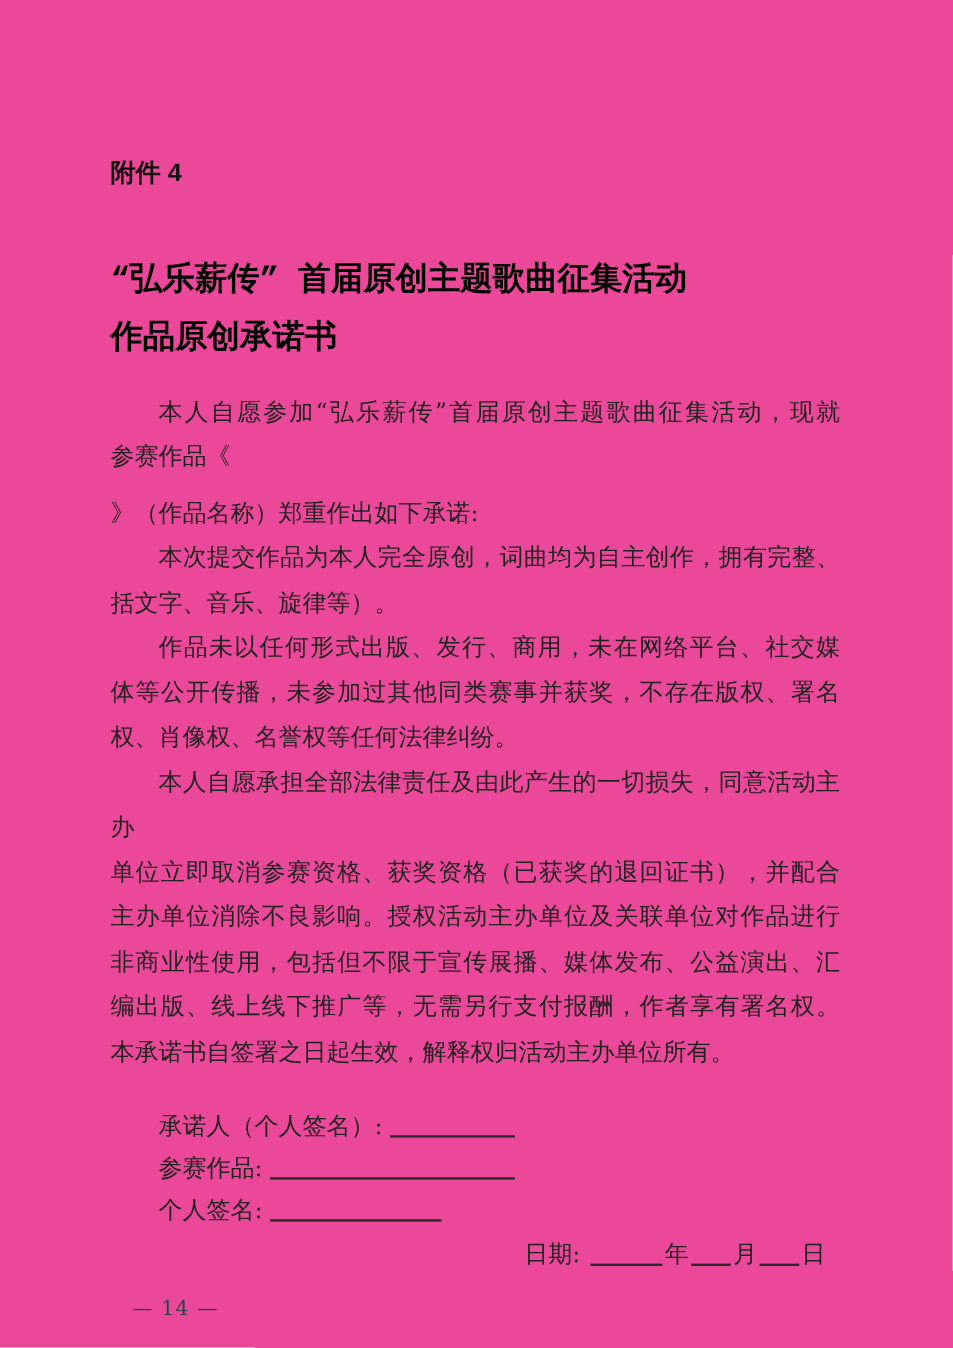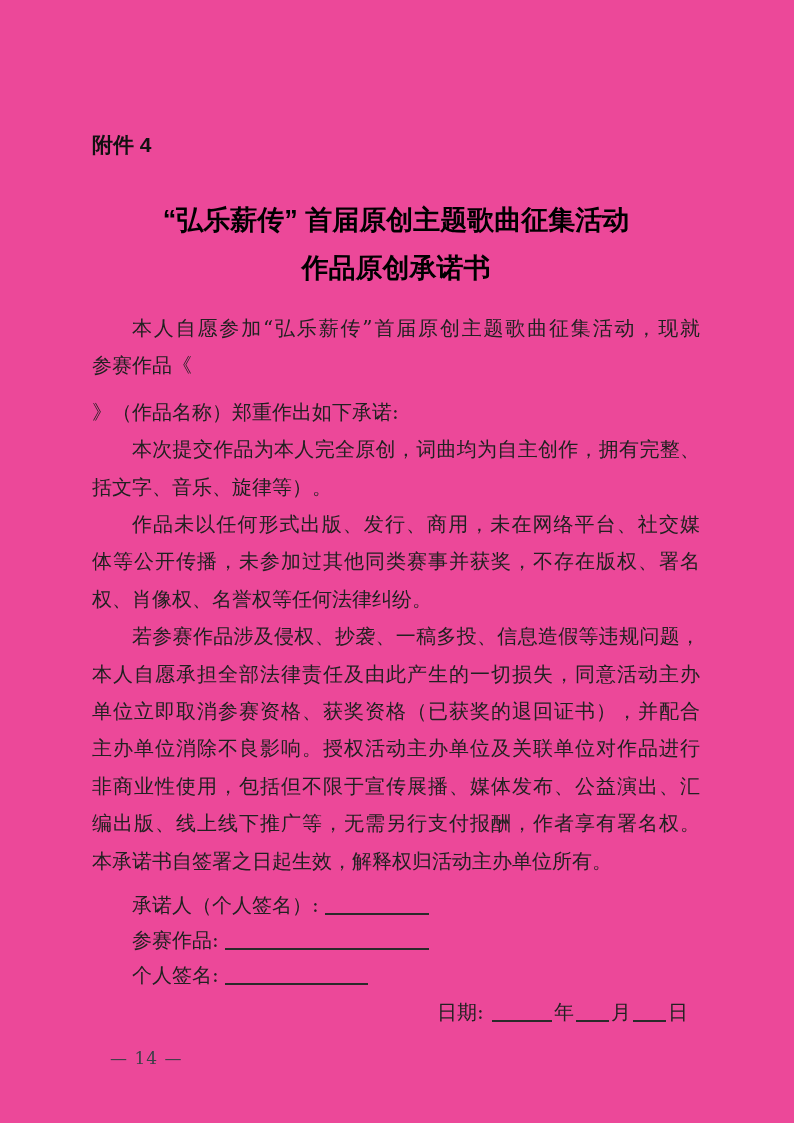--- a/index.html
+++ b/index.html
@@ -24,27 +24,26 @@
   }
   .attachment-label {
     margin-top: 130px;
     font-family: "Liberation Sans", "DejaVu Sans", sans-serif;
     font-weight: bold;
     font-size: 21px;
     line-height: 30px;
     color: #111;
   }
   .title-block {
-    margin-top: 36px;
-    text-align: center;
+    margin-top: 51px;
     font-weight: bold;
     font-size: 27px;
     line-height: 48px;
     color: #000;
-    font-family: Liberation Sans, sans-serif;
+    font-family: Liberation Mono, monospace;
   }
   .body-text {
     margin-top: 18px;
     font-size: 20px;
     line-height: 37.4px;
     text-align: justify;
   }
   .line {
     width: 100%;
   }
@@ -71,21 +70,21 @@
     position: relative;
     top: 3px;
   }
   .blank.grow {
     flex: 1 1 auto;
     align-self: flex-end;
     margin-bottom: 7px;
     top: 0;
   }
   .signature-block {
-    margin-top: 8px;
+    margin-top: 26px;
     font-size: 20px;
     line-height: 35px;
   }
   .signature-block .line {
     text-indent: 2em;
   }
   .blank-sign  { width: 104px; }
   .blank-id    { width: 204px; }
   .blank-phone { width: 143px; }
   .date-line {
@@ -136,21 +135,20 @@
           <div class="line">括文字、音乐、旋律等）。</div>
         </div>
 
       <div class="para">
           <div class="line fill">作品未以任何形式出版、发行、商用，未在网络平台、社交媒</div>
           <div class="line fill">体等公开传播，未参加过其他同类赛事并获奖，不存在版权、署名</div>
           <div class="line">权、肖像权、名誉权等任何法律纠纷。</div>
         </div>
 
       <div class="para">
-          <div class="line fill">若参赛作品涉及侵权、抄袭、一稿多投、信息造假等违规问题，</div>
           <div class="line fill">本人自愿承担全部法律责任及由此产生的一切损失，同意活动主办</div>
           <div class="line fill">单位立即取消参赛资格、获奖资格（已获奖的退回证书），并配合</div>
           <div class="line fill">主办单位消除不良影响。授权活动主办单位及关联单位对作品进行</div>
           <div class="line fill">非商业性使用，包括但不限于宣传展播、媒体发布、公益演出、汇</div>
           <div class="line fill">编出版、线上线下推广等，无需另行支付报酬，作者享有署名权。</div>
           <div class="line">本承诺书自签署之日起生效，解释权归活动主办单位所有。</div>
         </div>
 
     </div>
 

